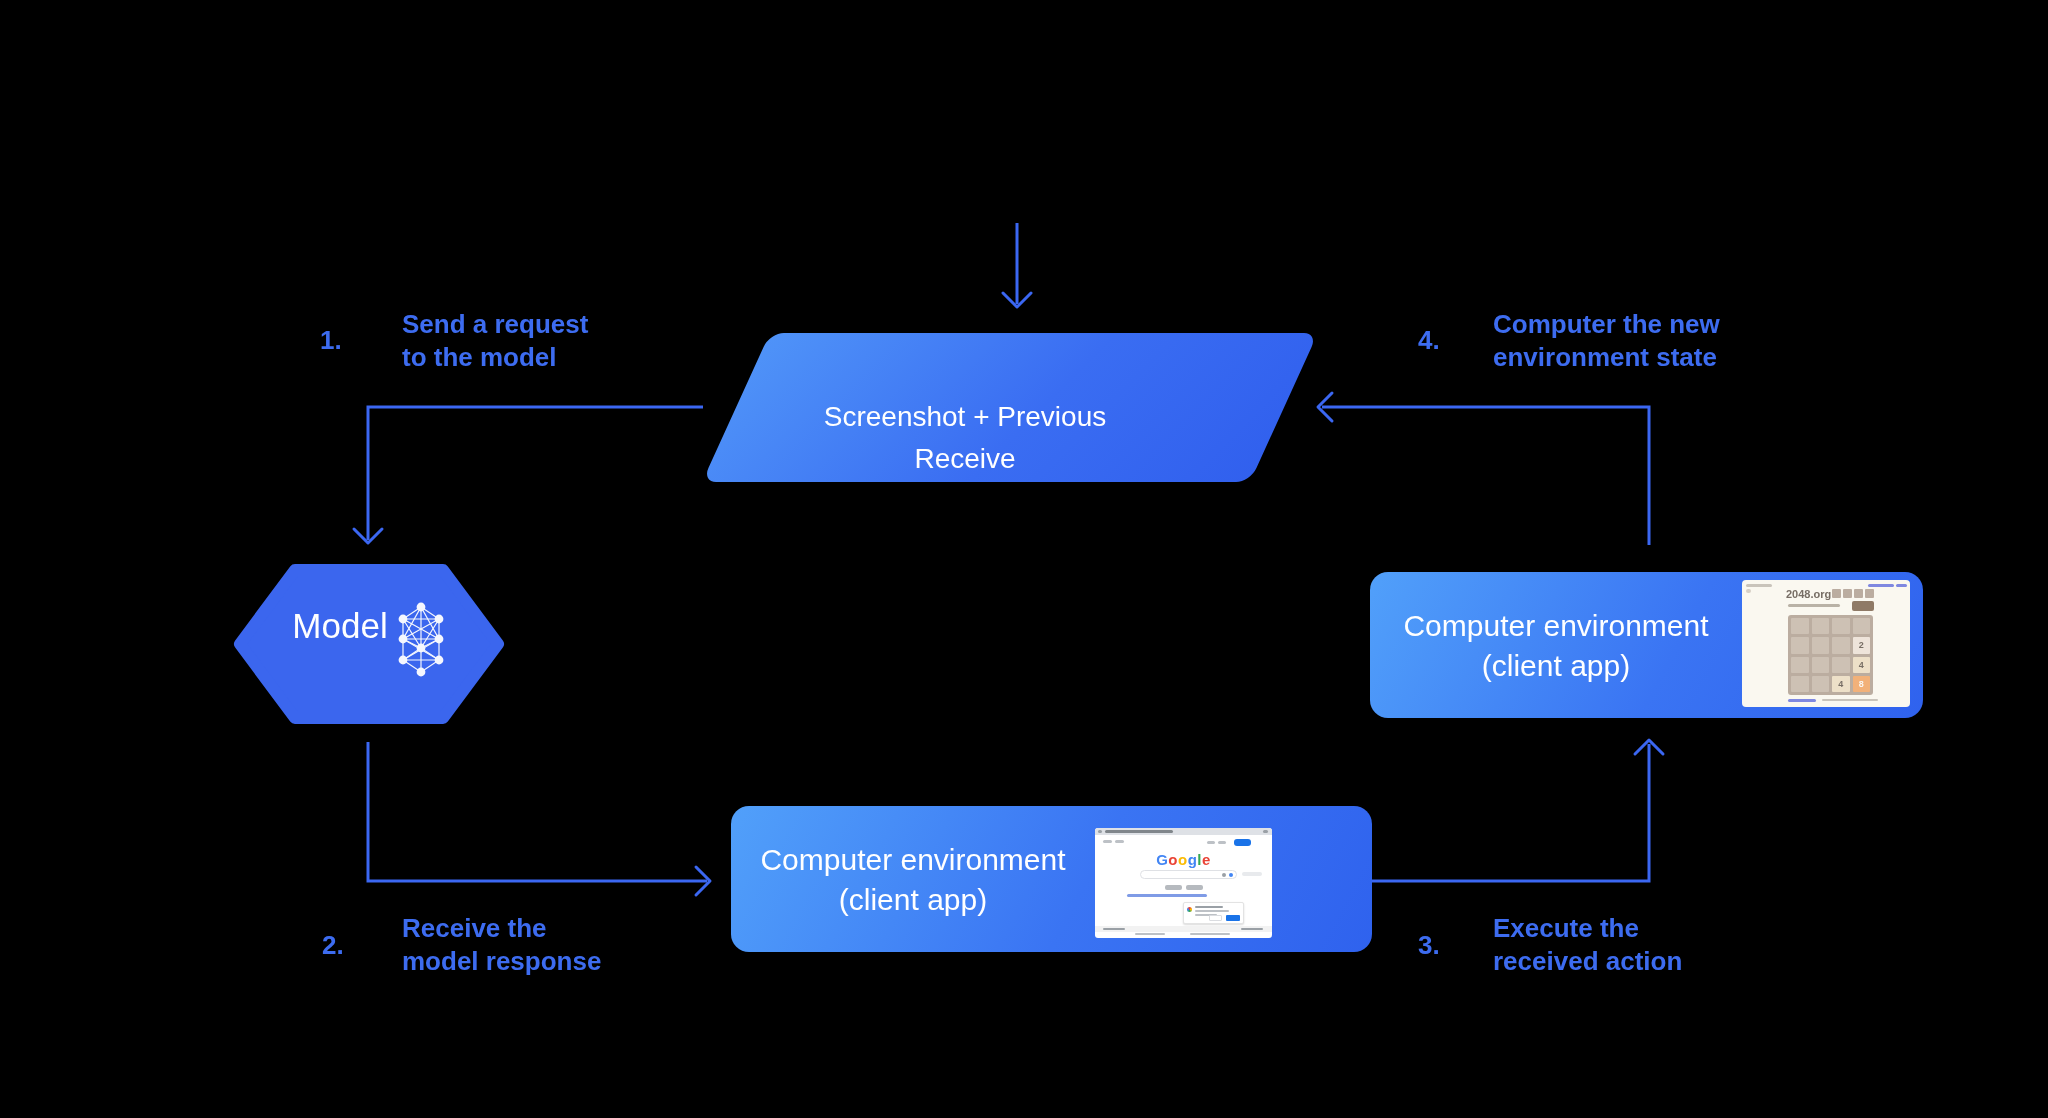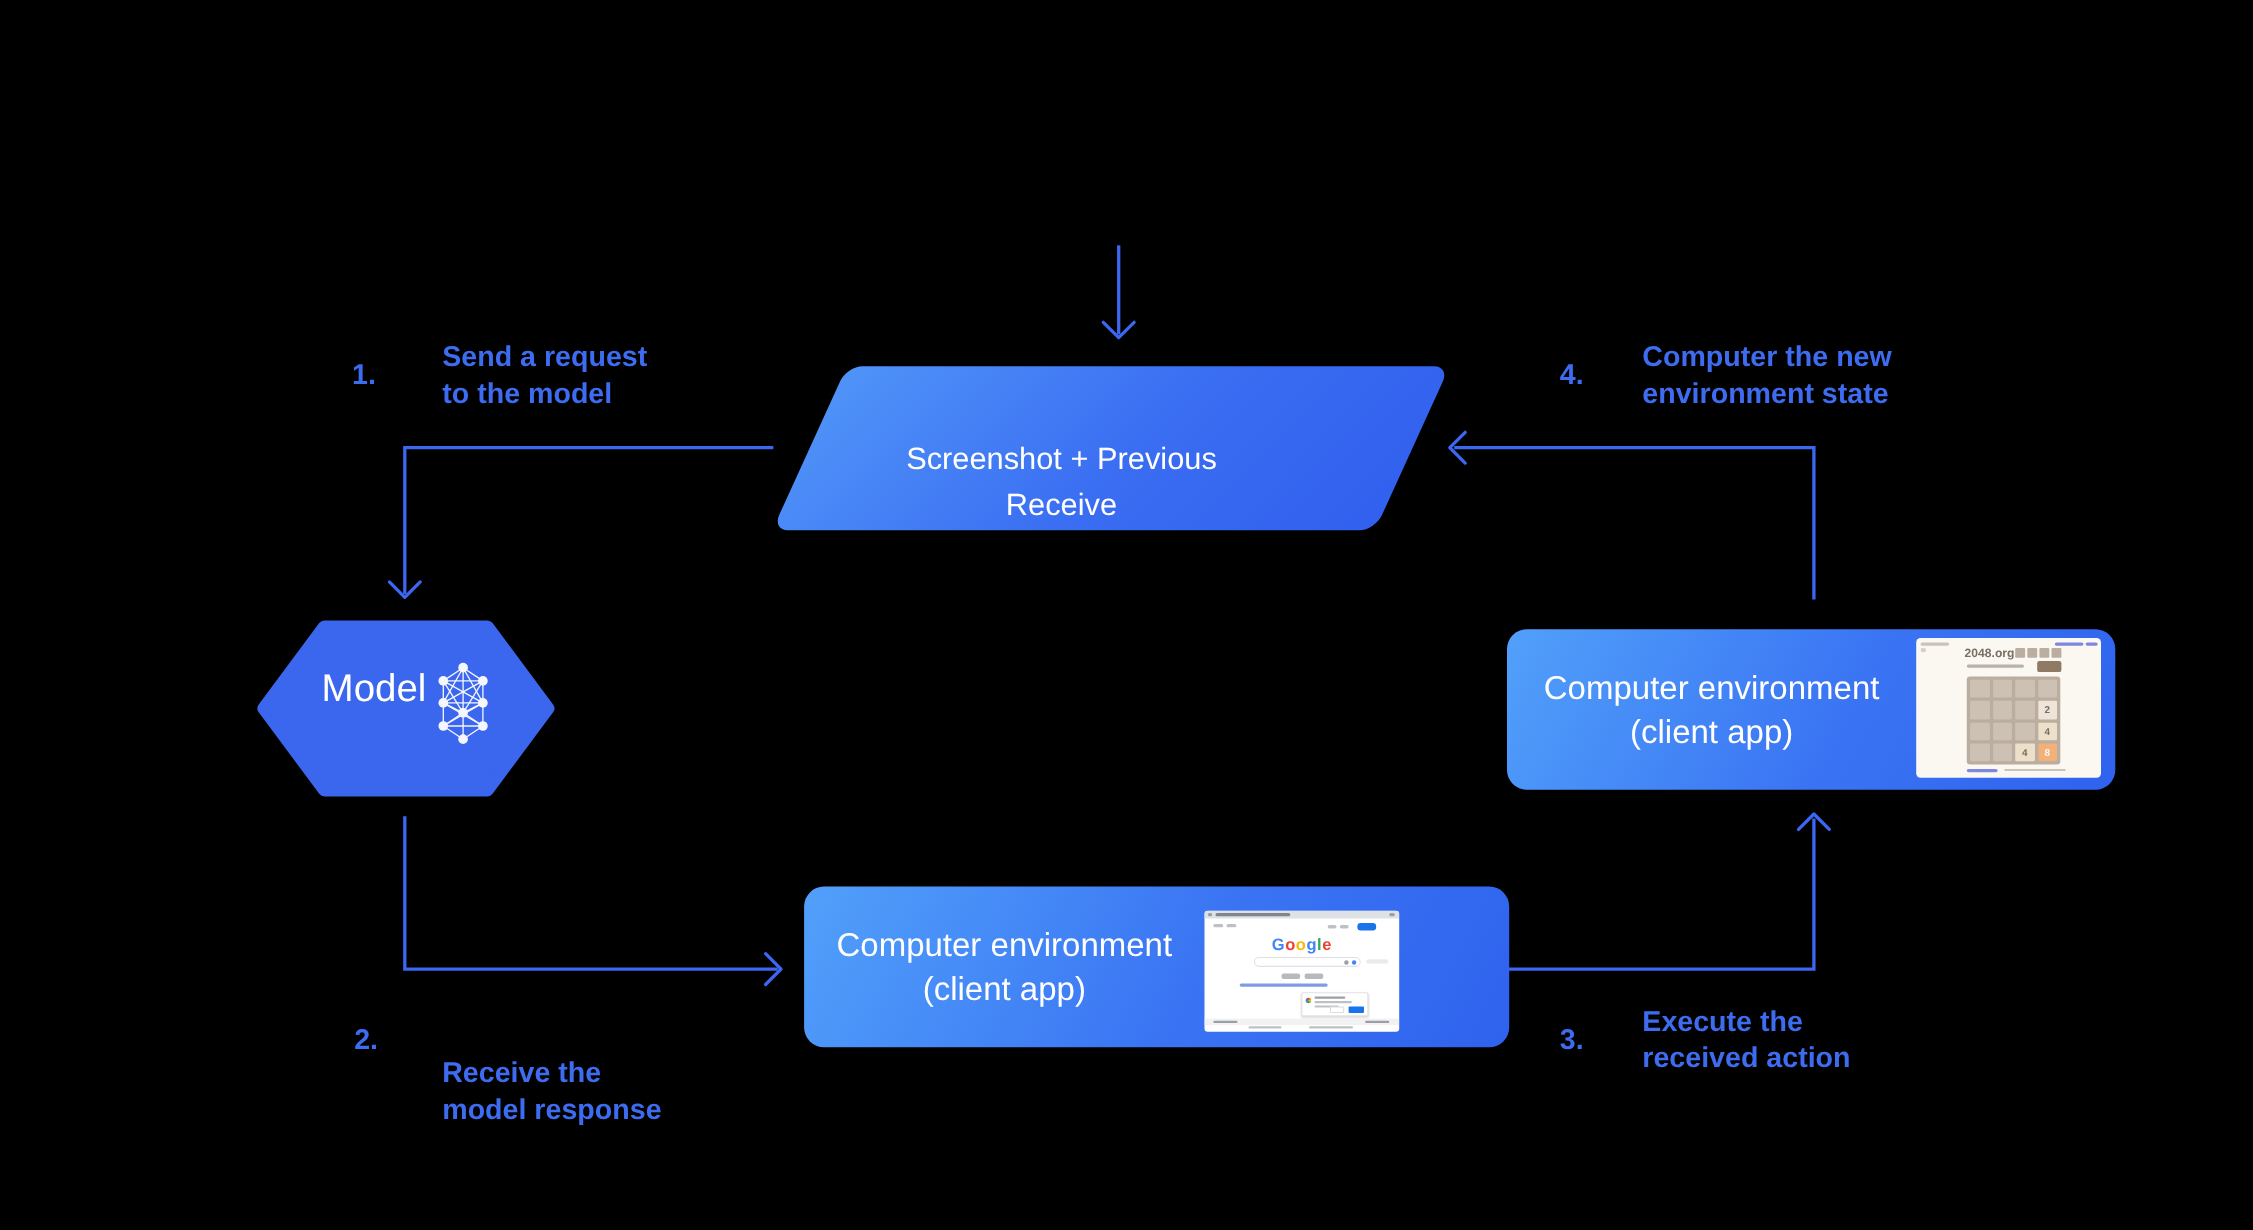--- a/index.html
+++ b/index.html
@@ -220,21 +220,21 @@
     <div>(client app)</div>
   </div>
 
   <div class="stepnum" style="left:320px;top:325px;">1.</div>
   <div class="steptxt" style="left:402px;top:308px;">
     <div>Send a request</div>
     <div>to the model</div>
   </div>
 
   <div class="stepnum" style="left:322px;top:930px;">2.</div>
-  <div class="steptxt" style="left:402px;top:912px;margin-top:47px;">
+  <div class="steptxt" style="left:402px;top:912px;">
     <div>Receive the</div>
     <div>model response</div>
   </div>
 
   <div class="stepnum" style="left:1418px;top:930px;">3.</div>
   <div class="steptxt" style="left:1493px;top:912px;">
     <div>Execute the</div>
     <div>received action</div>
   </div>
 

